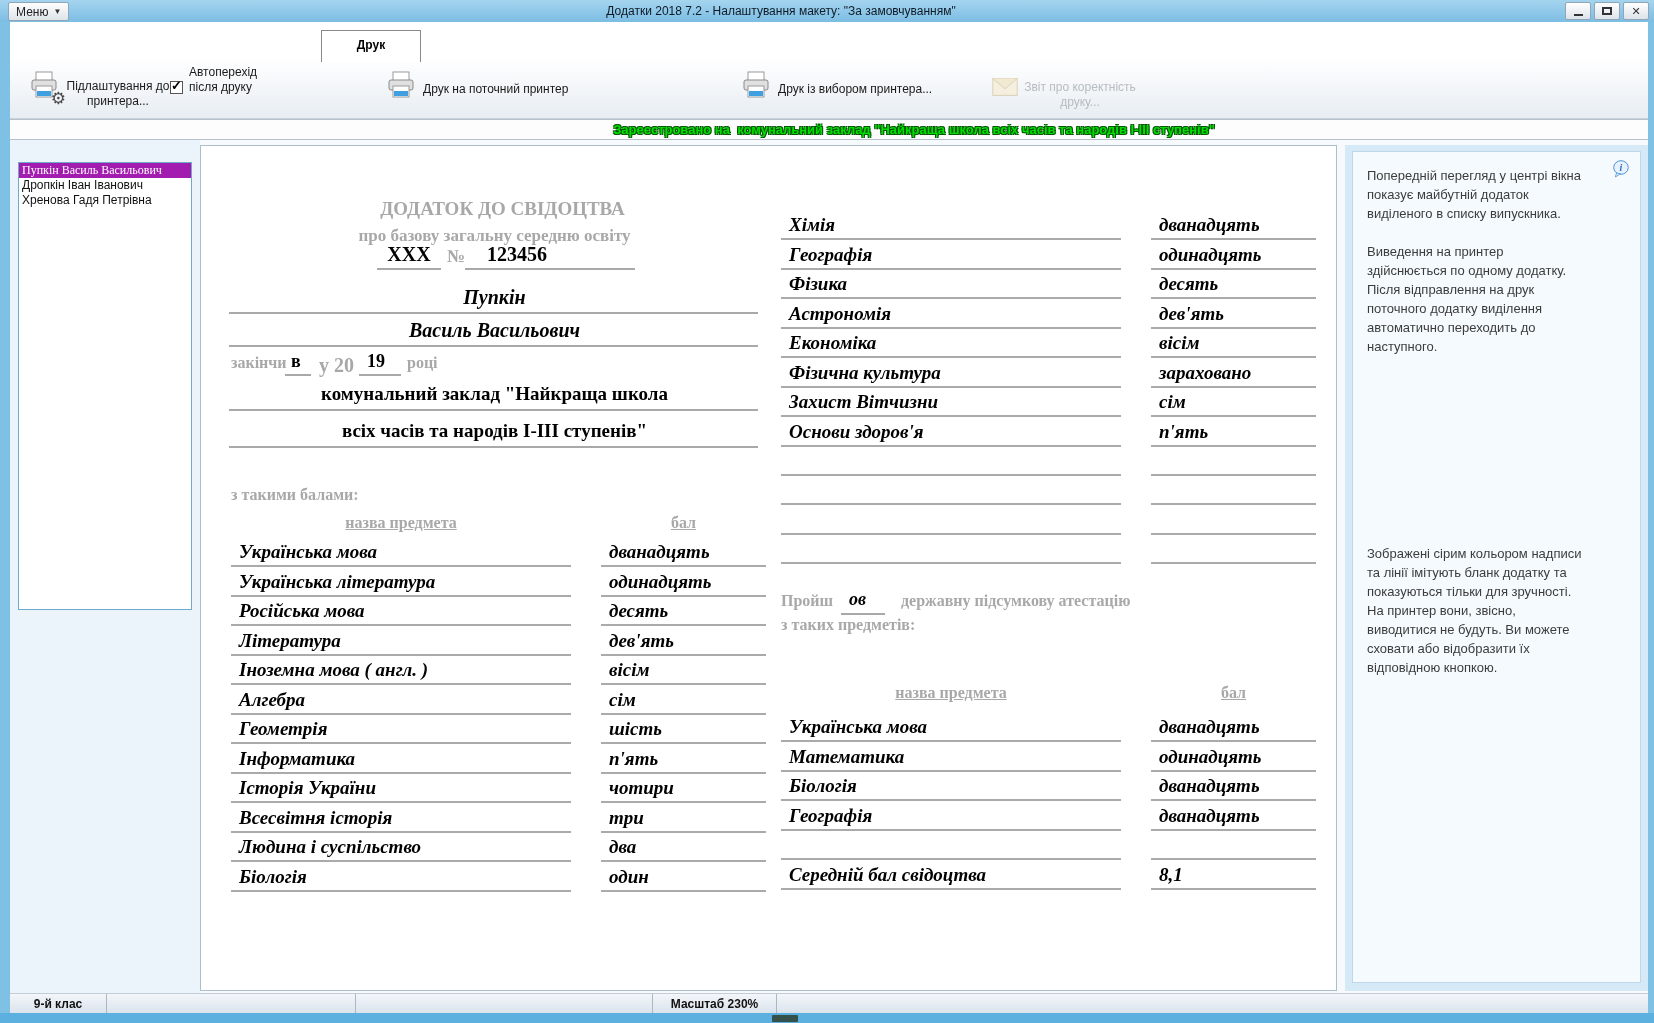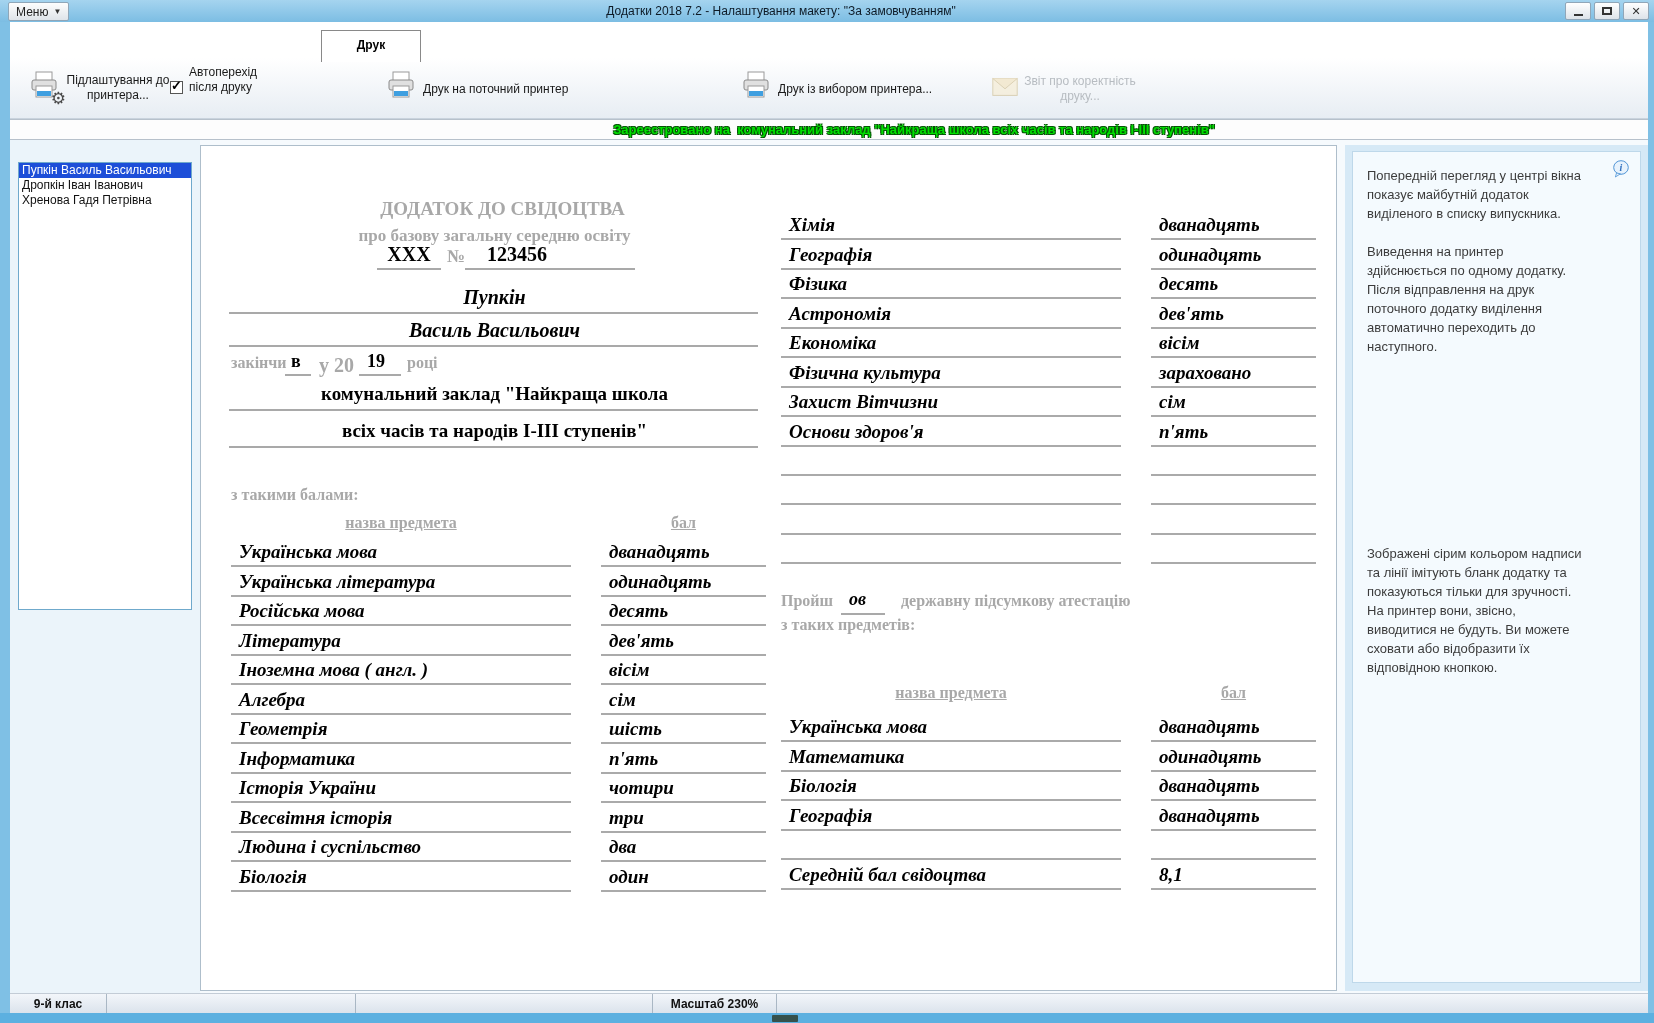--- a/index.html
+++ b/index.html
@@ -32,39 +32,39 @@
     border-bottom:1px solid #9b9b9b;}
   .tab{position:absolute;top:12px;width:90px;text-align:center;font-size:12px;color:#222;margin-top:24px;}
   .tab-active{position:absolute;left:311px;top:6px;width:100px;height:32px;background:#fff;
     border:1px solid #898989;border-bottom:none;z-index:3;text-align:center;
     font-size:12px;font-weight:bold;line-height:28px;color:#000;box-sizing:border-box;}
   
   #toolbar{position:absolute;left:10px;right:6px;top:58px;height:60px;
     background:linear-gradient(#ffffff,#e7edf3);border-bottom:1px solid #c9d3dd;}
   .tb-icon{position:absolute;width:32px;height:32px;}
   .tb-label{position:absolute;font-size:12px;color:#1a1a1a;}
-  .tb-label.center{text-align:center;}
+  .tb-label.center{text-align:center;margin-top:6px;}
   .disabled-label{color:#b7bcc1 !important;}
   .gear-overlay{position:absolute;right:-6px;bottom:-5px;font-size:17px;color:#4a4a4a;line-height:1;}
   #auto-checkbox{position:absolute;left:160px;top:23px;width:13px;height:13px;background:#fff;
     border:1px solid #555;display:flex;align-items:center;justify-content:center;box-sizing:border-box;}
   #auto-checkbox .tick{font-size:13px;font-weight:bold;color:#000;line-height:10px;margin-top:-3px;}
   
   #regbar{position:absolute;left:10px;right:6px;top:119px;height:21px;background:#fdfdfd;
     border-top:1px solid #b7c1cb;border-bottom:1px solid #b7c1cb;
     display:flex;align-items:center;justify-content:center;padding-left:170px;box-sizing:border-box;}
   #reg-text{font-size:13px;font-weight:bold;color:#00e000;white-space:pre;
     text-shadow:1px 1px 0 #045504,-1px -1px 0 #045504,1px -1px 0 #045504,-1px 1px 0 #045504;}
   
   #content{position:absolute;left:10px;right:6px;top:140px;height:853px;background:#f6fafd;}
   #sidebar-region{position:absolute;left:0;top:0;width:190px;height:853px;background:#ebf4fa;}
   #studentlist{position:absolute;left:8px;top:22px;width:172px;height:446px;background:#fff;
     border:1px solid #6fa9cc;overflow:hidden;}
   .stu-item{height:15px;line-height:15px;font-size:12px;color:#111;padding-left:3px;white-space:nowrap;}
-  .stu-item.selected{background:#1d4ed8;color:#fff;}
+  .stu-item.selected{background:#a21caf;color:#fff;font-family:Liberation Serif, serif;}
   
   #docpanel{position:absolute;left:190px;top:5px;width:1137px;height:846px;background:#fff;
     border:1px solid #aebecb;box-sizing:border-box;font-family:"Liberation Serif",serif;font-weight:bold;}
   .gray{color:#a8a8a8;}
   .abs{position:absolute;}
   .ctr{text-align:center;}
   .it{font-style:italic;}
   .rule{position:absolute;border-top:2px solid #a9a9a9;height:0;}
   .drow{position:absolute;left:0;top:var(--t);width:100%;height:29px;}
   .drow::before{content:"";position:absolute;top:24px;left:30px;width:340px;border-top:2px solid #aaaaaa;}

